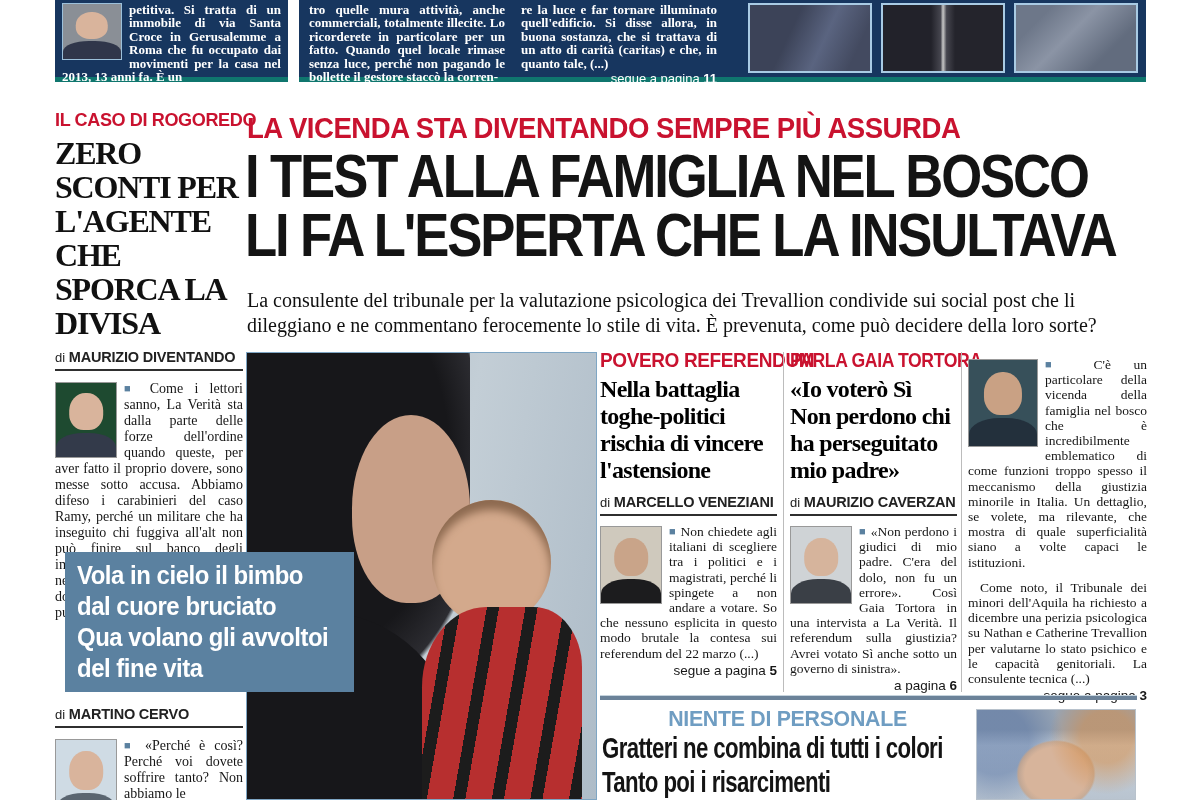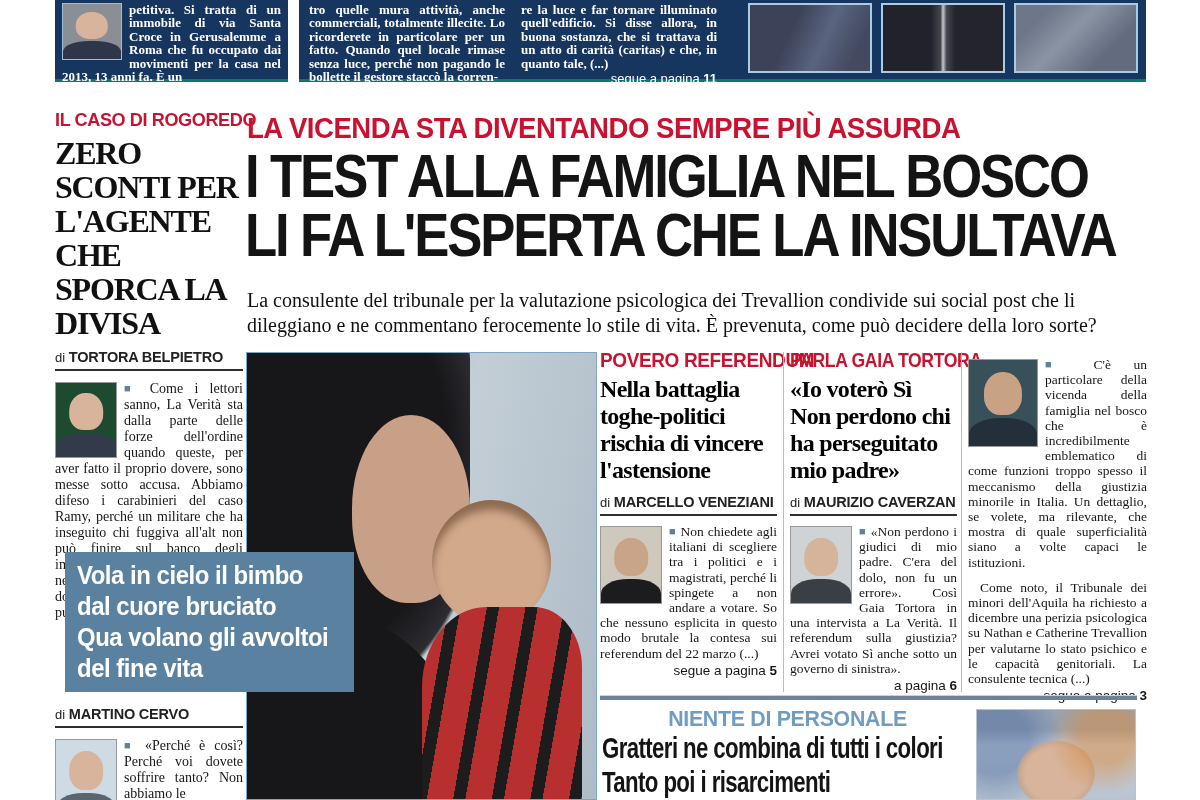--- a/index.html
+++ b/index.html
@@ -2,21 +2,21 @@
 <html><head>
 <meta charset="utf-8">
 <style>
   * { margin:0; padding:0; box-sizing:border-box; }
   html,body { width:1200px; height:800px; background:#fff; }
   .page { position:relative; width:1200px; height:800px; background:#fff; overflow:hidden;
           font-family:"Liberation Serif", serif; color:#161616; }
 
   
   .topstrip { position:absolute; left:55px; top:0; width:1091px; height:82px; display:flex; }
-  .tcard { background:#17365f; border-bottom:3px solid #0f766e; }
+  .tcard { background:#17365f; border-bottom:5px solid #0f766e; }
   .tcard1 { width:233px; padding:3px 7px 2px 7px; }
   .tgap { width:11px; background:#fff; }
   .tcard2 { flex:1; display:flex; gap:16px; padding:3px 8px 2px 10px; }
   .ttext { color:#fff; font:bold 13px/13.4px "Liberation Serif", serif; text-align:justify; }
   .tcol { width:196px; }
   .tface { float:left; width:60px; height:57px; margin:0 7px 2px 0; border:1px solid #9cc0da; }
   .tcontinue { display:block; text-align:right; font:13px "Liberation Sans", sans-serif; margin-top:1px;text-decoration:underline; }
   .tcontinue b { font-weight:900; }
   .tphotos { margin-left:auto; display:flex; gap:9px; align-items:flex-start; }
   .tphoto { width:124px; height:70px; border:2px solid #a9cbe4; }
@@ -144,21 +144,21 @@
         <div class="tphoto suit3"></div>
       </div>
     </div>
   </div>
 
   <div class="colA">
     <div class="redkick">IL CASO DI ROGOREDO</div>
     <div class="headA">ZERO SCONTI PER L'AGENTE CHE SPORCA LA DIVISA</div>
     <div class="byline">
       <span>di</span>
-      <b>TORTORA BELPIETRO</b>
+      <b>MAURIZIO DIVENTANDO</b>
     </div>
     <p class="bodytext">
       <span class="portrait belpietro-photo headshot" style="--bgc:#1e4a30; --skin:#d9b49c; --suit:#333a4a;"></span>
       <span class="sq">■</span>
       <span>Come i lettori sanno, La Verità sta dalla parte delle forze dell'ordine quando queste, per aver fatto il proprio dovere, sono messe sotto accusa. Abbiamo difeso i carabinieri del caso Ramy, perché un militare che ha inseguito chi fuggiva all'alt non può finire sul banco degli imputati per «eccesso colposo nell'adempimento del proprio dovere». Né un vicebrigadiere può essere condannato (...)</span>
       <span class="continue">
         <span>segue a pagina</span>
         <b>9</b>
       </span>
     </p>

